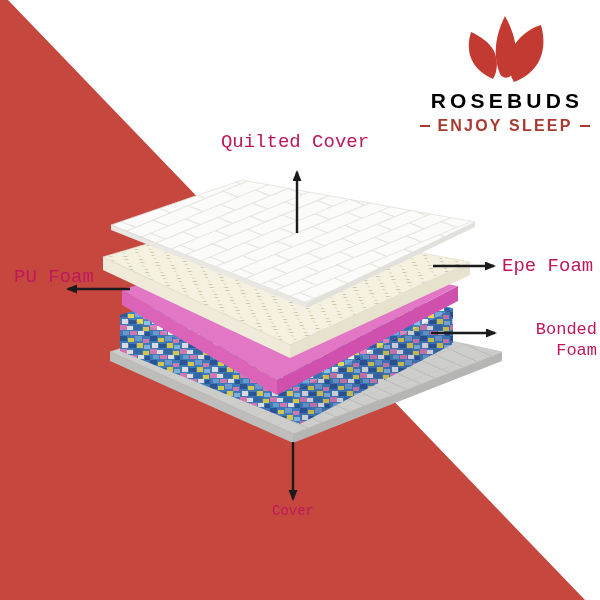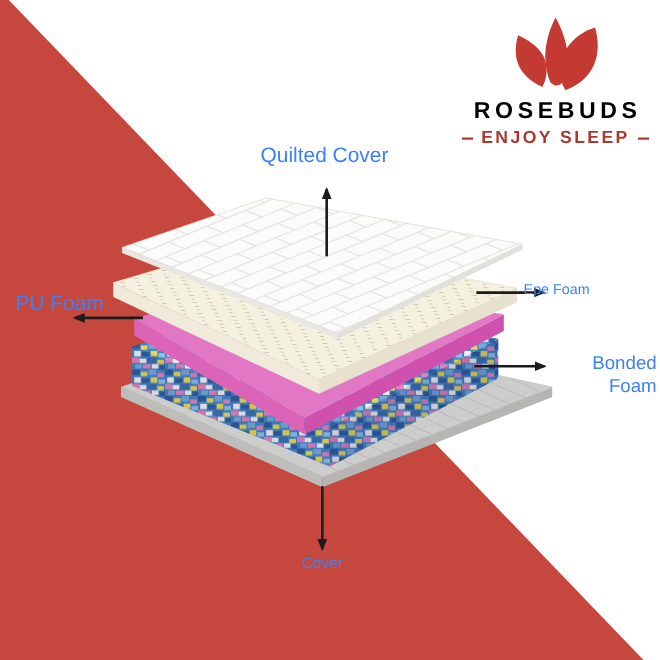--- a/index.html
+++ b/index.html
@@ -3,26 +3,26 @@
 <meta charset="utf-8">
 <style>
   html,body{margin:0;padding:0;}
   body{
     width:600px;height:600px;overflow:hidden;background:#ffffff;
     font-family:"Liberation Sans", sans-serif;position:relative;
   }
   .stage{position:absolute;inset:0;width:600px;height:600px;}
   #scene{position:absolute;left:0;top:0;}
   .lbl{
-    position:absolute;color:#3b82f6;font-weight:500;
-    font-family:Liberation Sans, sans-serif;
+    position:absolute;color:#be185d;font-weight:500;
+    font-family:Liberation Mono, monospace;
   }
   .lbl-quilted{left:205px;top:131px;width:180px;text-align:center;font-size:19px;}
   .lbl-pu{left:14px;top:266px;width:90px;font-size:19px;}
-  .lbl-epe{left:476px;top:255px;width:94px;font-size:13px;}
+  .lbl-epe{left:502px;top:255px;width:94px;font-size:19px;}
   .lbl-bonded{left:509px;top:319px;width:88px;text-align:right;font-size:17px;line-height:21px;}
   .lbl-cover{left:253px;top:503px;width:80px;text-align:center;font-size:14px;}
   .logo{position:absolute;left:420px;top:12px;width:170px;text-align:center;}
   .logo .flower{display:block;margin:0 auto;}
   .brand-name{
     font-size:21px;font-weight:700;letter-spacing:4.2px;color:#000000;
     margin-top:3px;white-space:nowrap;padding-left:4px;
   }
   .brand-tagline{
     margin-top:4px;display:flex;align-items:center;justify-content:center;gap:7px;

